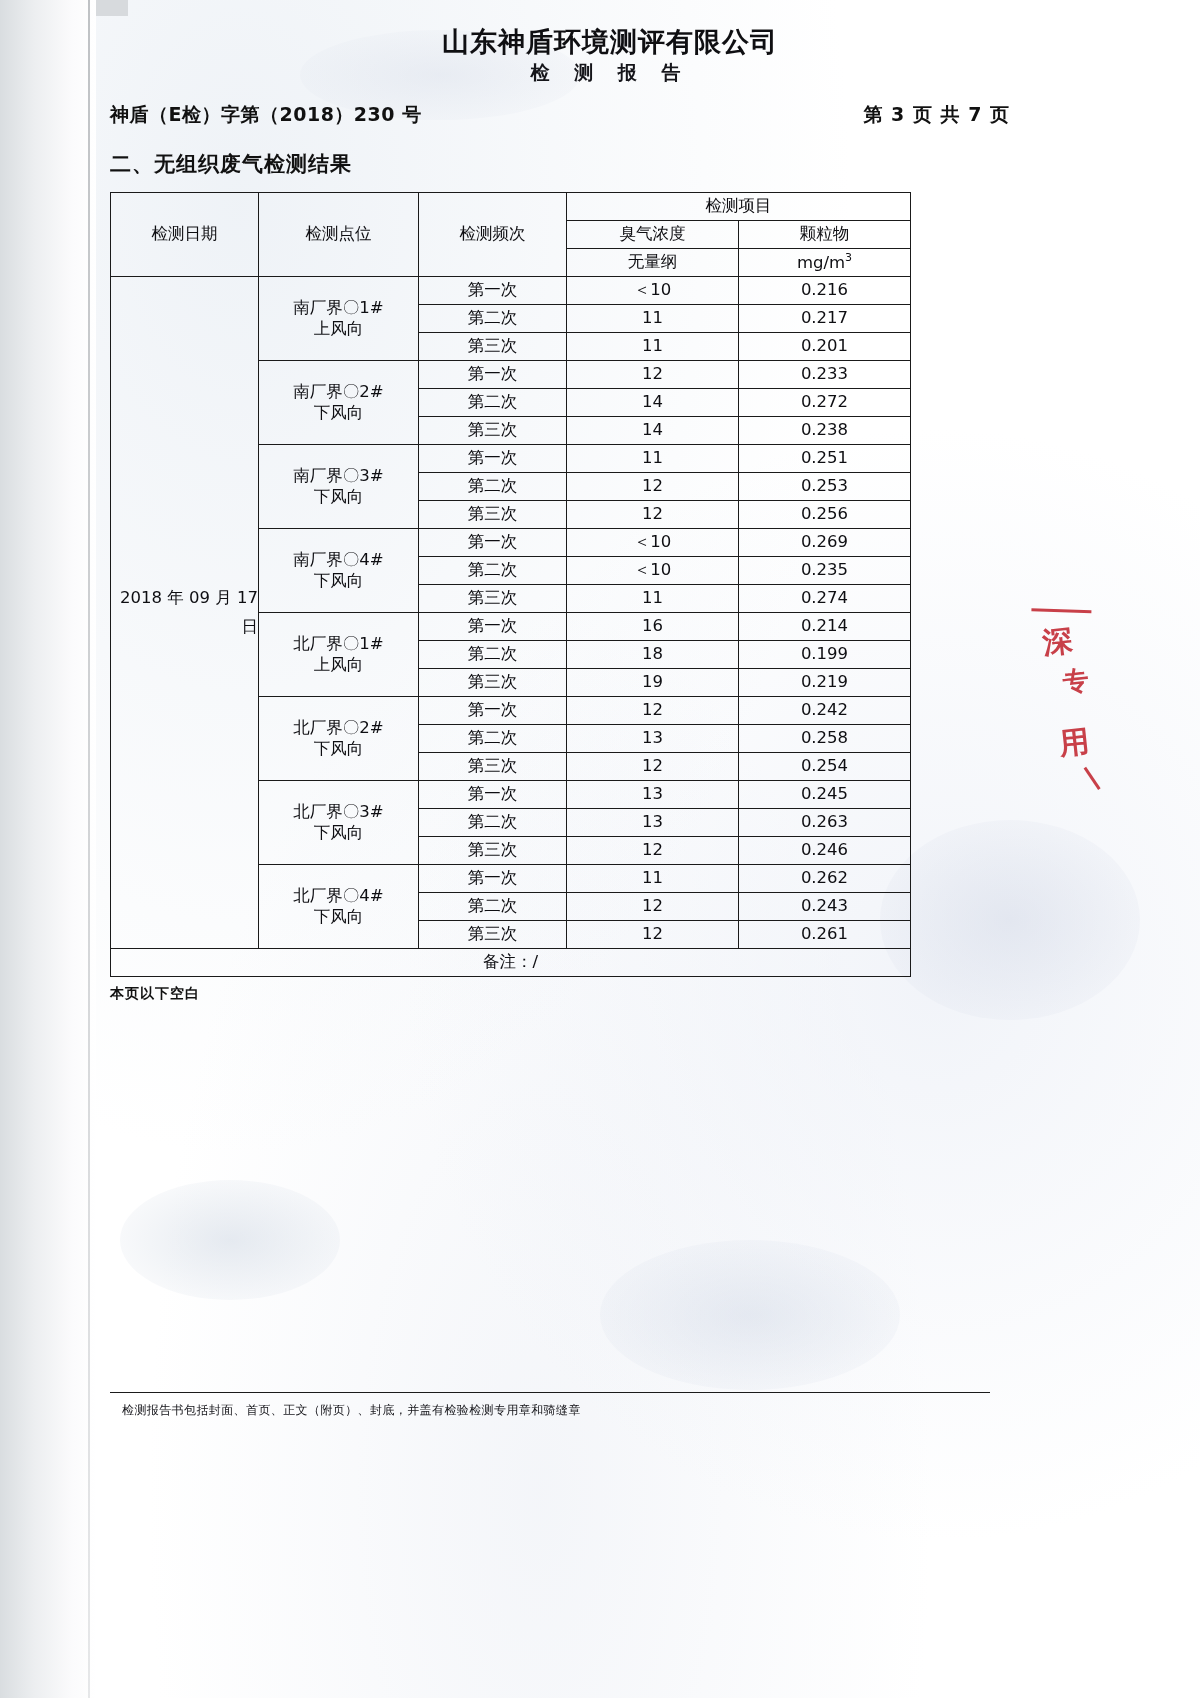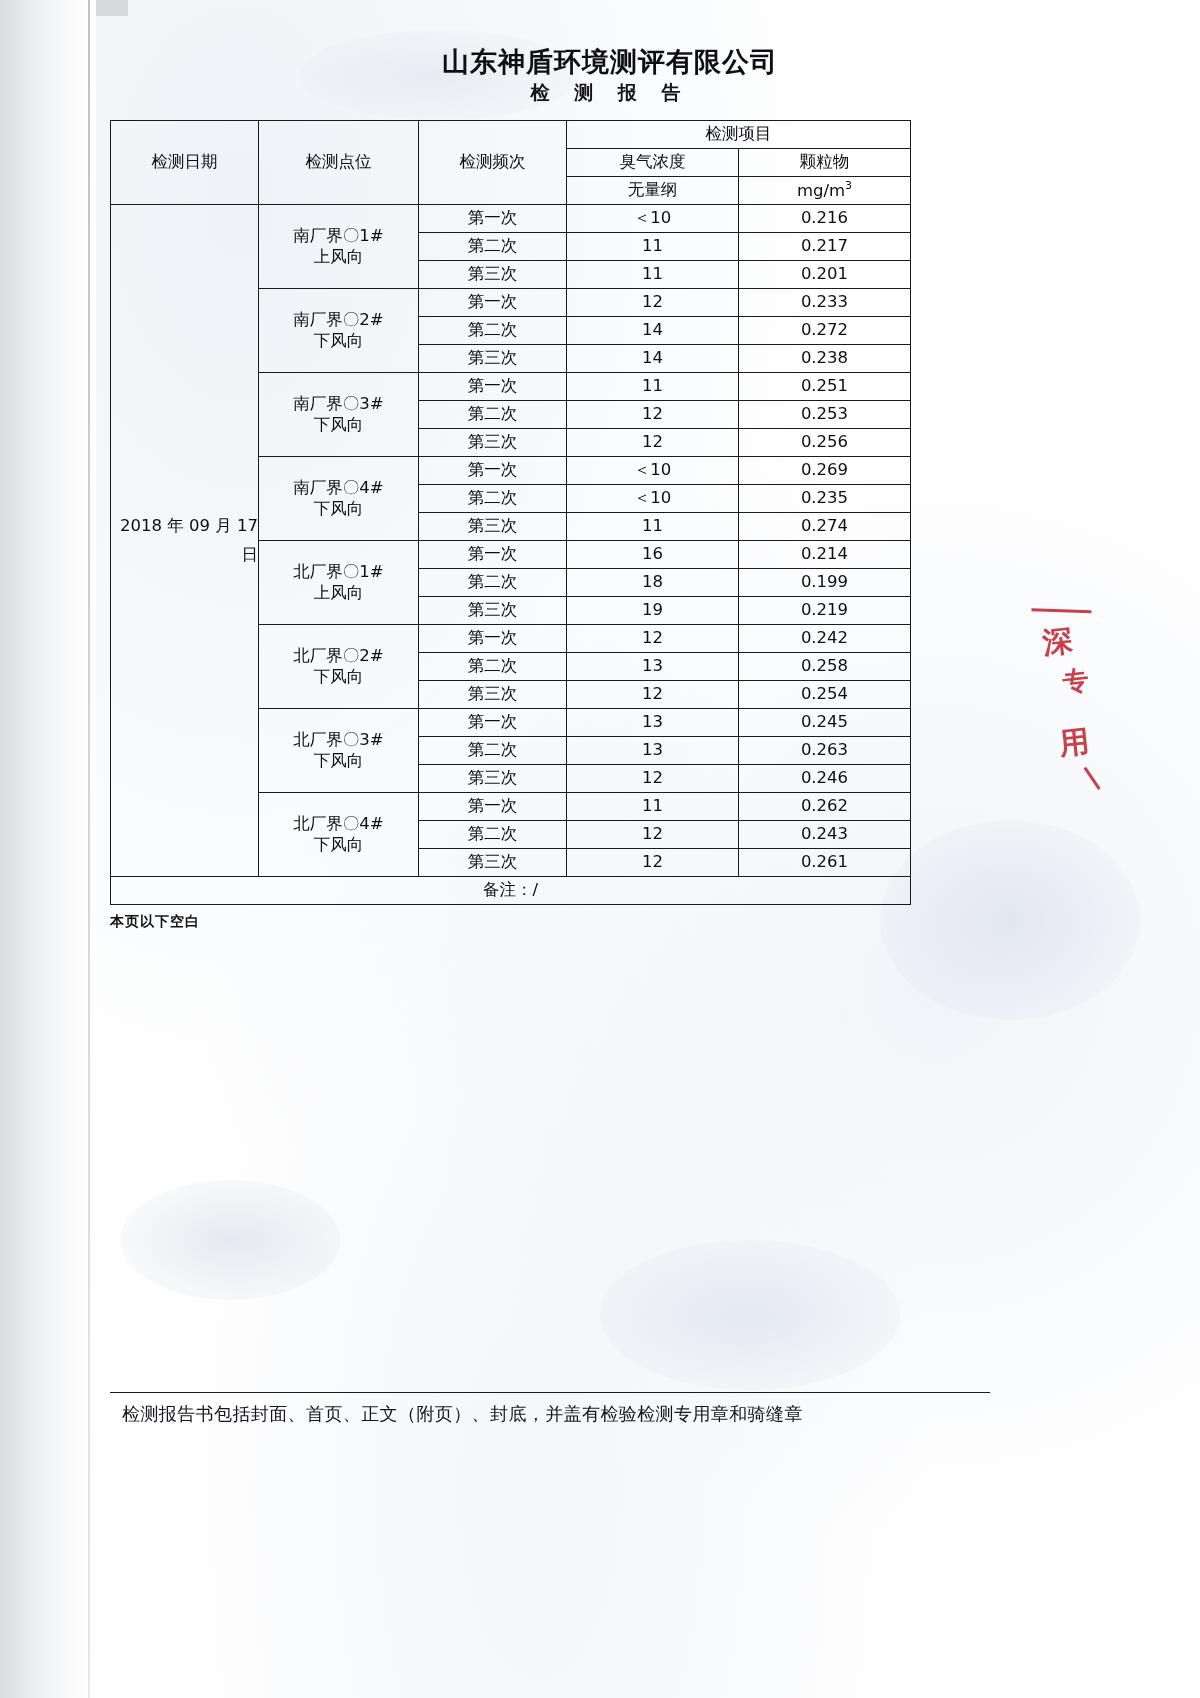--- a/index.html
+++ b/index.html
@@ -48,21 +48,21 @@
     top: 0;
     width: 1000px;
   }
 
   .company-title {
     text-align: center;
     font-family: "DejaVu Sans", sans-serif;
     font-weight: bold;
     font-size: 27px;
     letter-spacing: 1px;
-    margin-top: 44px;
+    margin-top: 24px;
     color: #0f0f12;
   }
   .report-title {
     text-align: center;
     font-family: "DejaVu Sans", sans-serif;
     font-weight: bold;
     font-size: 19px;
     letter-spacing: 9px;
     color: #15151a;
   }
@@ -140,21 +140,21 @@
     left: 110px;
     top: 1392px;
     width: 880px;
     border-top: 1.6px solid #1b1b1b;
   }
   .footer-note {
     position: absolute;
     left: 122px;
     top: 1402px;
     font-family: "DejaVu Sans", sans-serif;
-    font-size: 18px;
+    font-size: 12px;
     letter-spacing: 0.4px;
     color: #15151a;
   }
 
   
   .stamp {
     position: absolute;
     right: 48px;
     top: 600px;
     width: 110px;
@@ -243,21 +243,26 @@
   <div class="smudge sm1"></div>
   <div class="smudge sm2"></div>
   <div class="smudge sm3"></div>
   <div class="smudge sm4"></div>
 
   <div class="content">
 
     <div class="company-title">山东神盾环境测评有限公司</div>
     <div class="report-title">检 测 报 告</div>
 
-
+    <div class="docline">
+      <div class="no">神盾（E检）字第（2018）230 号</div>
+      <div class="pages">第 3 页 共 7 页</div>
+    </div>
+
+    <div class="section-title">二、无组织废气检测结果</div>
 
     <table class="report">
       <colgroup>
         <col class="colw1">
           <col class="colw2">
           <col class="colw3">
           <col class="colw4">
           <col class="colw5">
       </colgroup>
       <thead>

